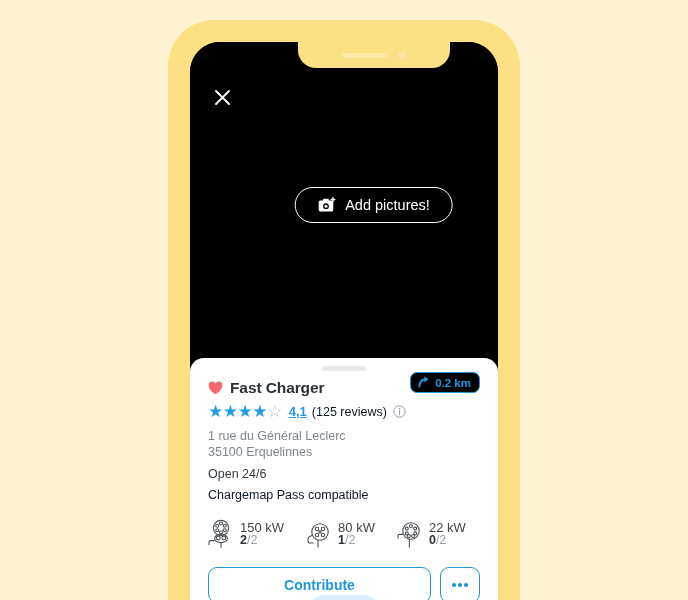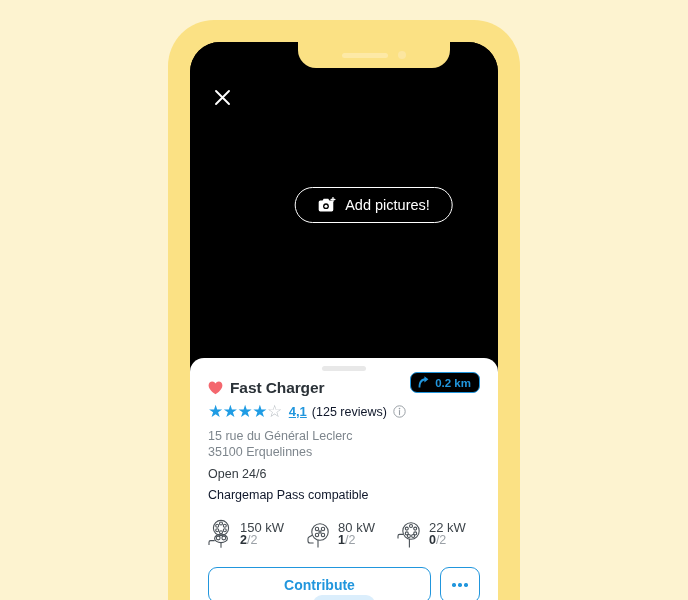--- a/index.html
+++ b/index.html
@@ -383,21 +383,21 @@
           <svg width="13" height="13" viewBox="0 0 13 13">
             <circle cx="6.5" cy="6.5" r="5.7" fill="none" stroke="#9aa0a6" stroke-width="1"></circle>
             <circle cx="6.5" cy="3.6" r="0.8" fill="#9aa0a6"></circle>
             <path d="M6.5 5.6 L6.5 9.6" stroke="#9aa0a6" stroke-width="1.1" stroke-linecap="round"></path>
           </svg>
         </span>
       </div>
 
       
       <div id="address-block">
-        <div>15 rue du Général Leclerc</div>
+        <div>1 rue du Général Leclerc</div>
         <div>35100 Erquelinnes</div>
       </div>
 
       <div id="hours-text">Open 24/6</div>
 
       <div id="pass-link">Chargemap Pass compatible</div>
 
       
       <div id="connectors-row">
 

